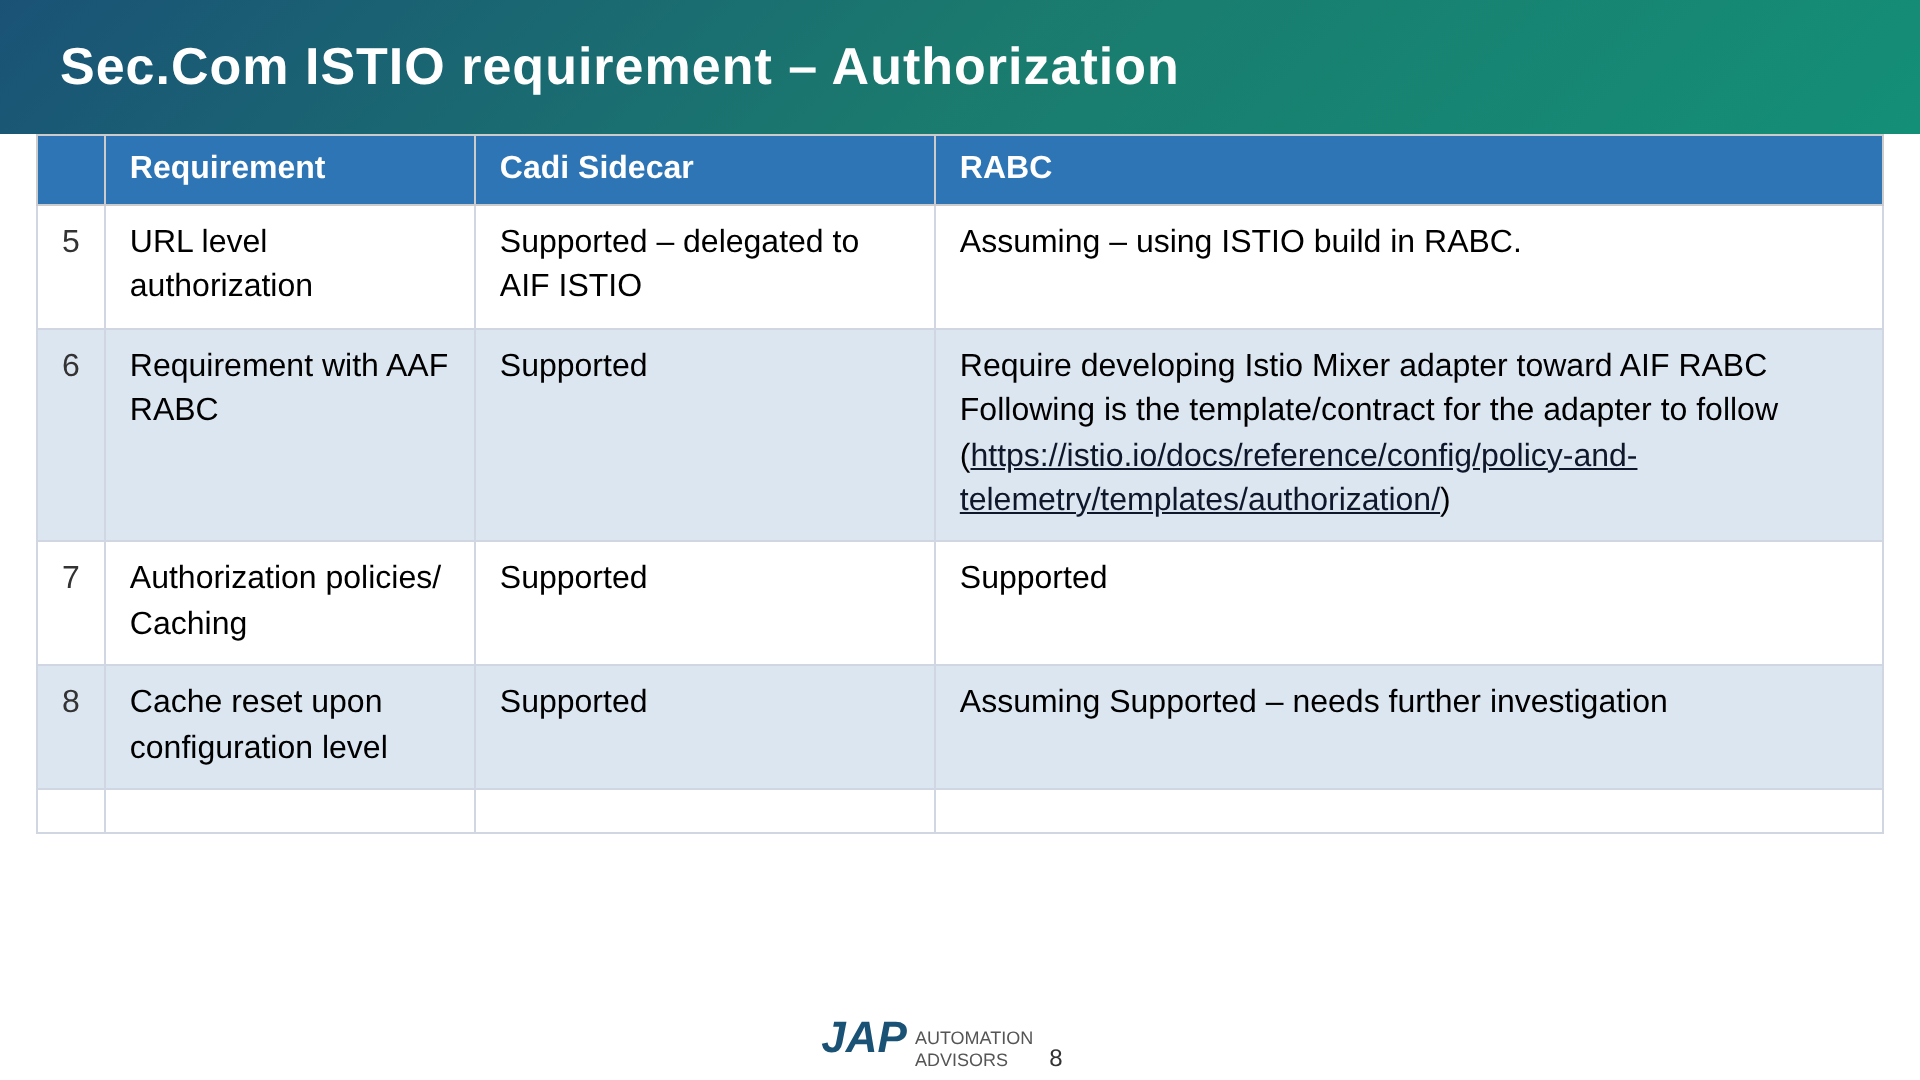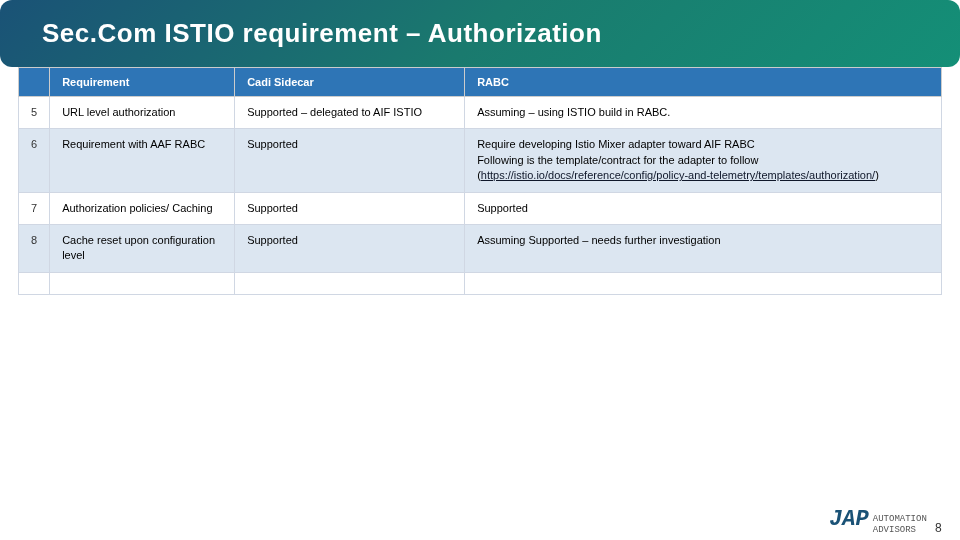--- a/index.html
+++ b/index.html
@@ -6,42 +6,41 @@
     body {
       width: 960px;
       height: 540px;
       font-family: Arial, sans-serif;
       background: #fff;
       overflow: hidden;
     }
 
     .header {
       background: linear-gradient(135deg, #1a5276 0%, #1a7a6e 50%, #148f77 100%);
-      padding: 18px 42px;
+      padding: 18px 30px;
       display: flex;
       align-items: center;
-      border-radius: 12px;
     }
 
     .header h1 {
       color: #fff;
       font-size: 26px;
       font-weight: bold;
       letter-spacing: 0.5px;
     }
 
     .content {
       padding: 0 18px;
       background: #fff;
     }
 
     table {
       width: 100%;
       border-collapse: collapse;
-      font-size: 11px;
+      font-size: 16px;
     }
 
     thead tr {
       background: #2e75b6;
       color: #fff;
     }
 
     thead th {
       padding: 8px 12px;
       text-align: left;
@@ -86,25 +85,24 @@
       color: #0f172a;
       text-decoration: underline;
     }
 
     .footer-bar {
       position: absolute;
       bottom: 0;
       right: 0;
       width: 100%;
       display: flex;
-      justify-content: flex-end;
+      justify-content: center;
       align-items: flex-end;
       padding: 4px 18px 4px 0;
       background: transparent;
-      font-family: Liberation Mono, monospace;
     }
 
     .logo-area {
       display: flex;
       align-items: center;
       gap: 4px;
     }
 
     .logo-text {
       font-size: 22px;

